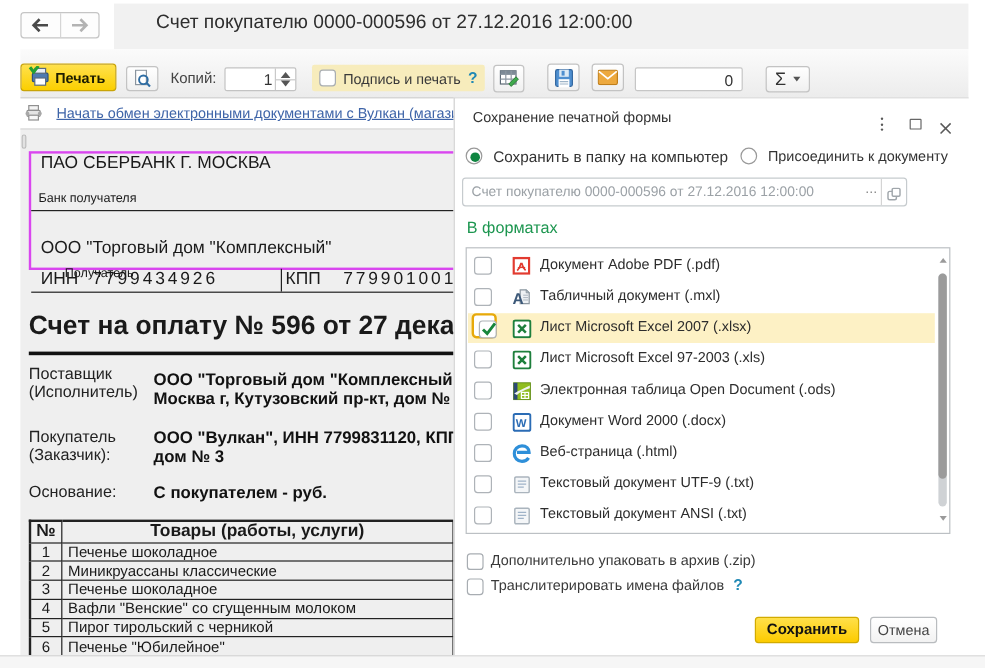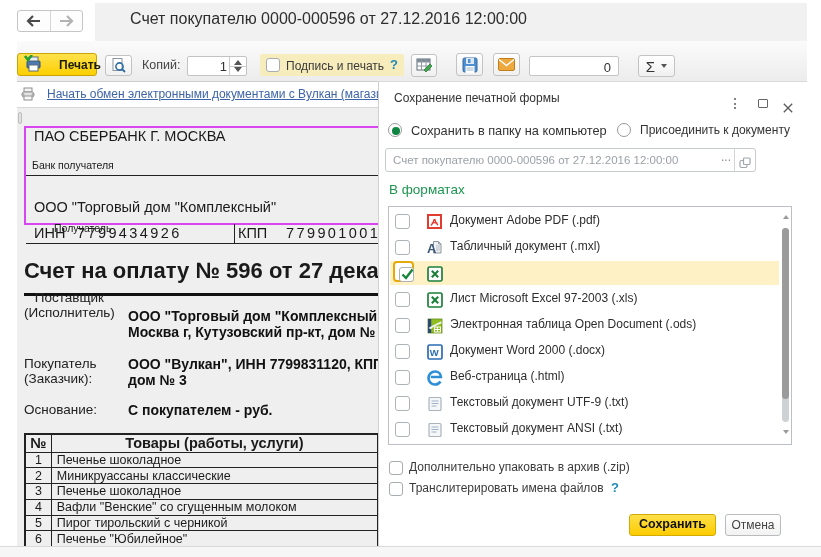--- a/index.html
+++ b/index.html
@@ -16,21 +16,21 @@
 .navbox .nb { flex:1; display:flex; align-items:center; justify-content:center; }
 .navbox .nb:first-child { border-right:1px solid #d5d5d5; }
 
 
 .toolbar { left:17px; top:41px; width:790px; height:41px;
   background:linear-gradient(#fbfbfb,#ececec); border-bottom:1px solid #cccccc; }
 .tbtn { position:absolute; border:1px solid #c3c3c3; border-radius:3px;
   background:linear-gradient(#ffffff,#f0f0f0); display:flex; align-items:center; justify-content:center; }
 .btn-print { left:17px; top:53px; width:80px; height:23px; border:1px solid #c9a408;
   border-radius:3px; background:linear-gradient(#ffe14d,#fbcf00);
-  display:flex; align-items:center; font-weight:bold; font-size:12px; color:#1d1d00;gap:13px; }
+  display:flex; align-items:center; font-weight:bold; font-size:12px; color:#1d1d00; }
 .lbl { position:absolute; font-size:13px; color:#444; white-space:nowrap; }
 .spinner { left:187px; top:56px; width:60px; height:20px; border:1px solid #c3c3c3;
   border-radius:2px; background:#fff; }
 .yellowpanel { left:260px; top:54px; width:144px; height:22px; background:#f7ecbc;
   border-radius:2px; }
 .cbx { position:absolute; width:14px; height:14px; background:#fff;
   border:1px solid #a8adb2; border-radius:3px; }
 .numinput { left:529px; top:56px; width:90px; height:20px; border:1px solid #c6c6c6;
   border-radius:2px; background:#fff; font-size:13px; color:#333; text-align:right;
   padding:2px 7px 0 0; }
@@ -189,21 +189,21 @@
       <div class="doc14" style="left:212px;top:1px;">КПП</div>
       <div class="doc14" style="left:260px;top:1px;letter-spacing:2.4px;">779901001</div>
     </div>
     <div style="position:absolute;left:0;top:68px;width:100%;height:47px;">
       <div class="doc14" style="left:8px;top:3px;">ООО "Торговый дом "Комплексный"</div>
       <div class="doc10" style="left:6px;top:26px;margin-left:22px;">Получатель</div>
     </div>
   </div>
   <div class="d dochead">Счет на оплату № 596 от 27 декабря 2016 г.</div>
   <div class="d thickline"></div>
-  <div class="plabel" style="left:7px;top:182px;text-align:center;">Поставщик<br>(Исполнитель)</div>
+  <div class="plabel" style="left:7px;top:196px;">Поставщик<br>(Исполнитель)</div>
   <div class="pval" style="left:111px;top:200px;">ООО "Торговый дом "Комплексный", ИНН 7705260699,<br>Москва г, Кутузовский пр-кт, дом № 3</div>
   <div class="plabel" style="left:7px;top:248px;">Покупатель<br>(Заказчик):</div>
   <div class="pval" style="left:111px;top:248px;">ООО "Вулкан", ИНН 7799831120, КПП 779901001, 121352,<br>дом № 3</div>
   <div class="plabel" style="left:7px;top:294px;">Основание:</div>
   <div class="pval" style="left:111px;top:294px;">С покупателем - руб.</div>
   <table class="itemstable" style="position:absolute;">
     <tbody>
           <tr style="height:18px;">
             <td class="hd" style="width:32px;border-width:2px 1px 1px 2px;">№</td>
             <td class="hd" style="width:380px;border-width:2px 1px 1px 1px;">Товары (работы, услуги)</td>
@@ -289,20 +289,21 @@
       <div style="position:absolute;left:2.5px;top:0.5px;width:21px;height:21px;border:2px solid #e7a90a;border-radius:4px;background:#fff;"></div>
       <div class="cb" style="left:8.5px;top:6px;">
             <svg width="15" height="13" viewBox="0 0 15 13" style="position:absolute;left:0px;top:0px;">
               <path d="M2.5 6.5 L6 10 L12.5 1.5" stroke="#17863b" stroke-width="2.4" fill="none"></path>
             </svg>
           </div>
           <div class="ic"><svg width="16" height="16" viewBox="0 0 16 16">
               <rect x="1" y="1" width="14" height="14" rx="1.5" fill="#fff" stroke="#1e7f3c" stroke-width="1.7"></rect>
               <path d="M4.8 4.8 L11.2 11.2 M11.2 4.8 L4.8 11.2" stroke="#1e7f3c" stroke-width="2.1"></path>
             </svg></div>
+          <div class="tx">Лист Microsoft Excel 2007 (.xlsx)</div>
         </div>
     <div class="lrow" style="top:79.5px;">
           <div class="cb"></div>
           <div class="ic"><svg width="16" height="16" viewBox="0 0 16 16">
               <rect x="1" y="1" width="14" height="14" rx="1.5" fill="#fff" stroke="#1e7f3c" stroke-width="1.7"></rect>
               <path d="M4.8 4.8 L11.2 11.2 M11.2 4.8 L4.8 11.2" stroke="#1e7f3c" stroke-width="2.1"></path>
             </svg></div>
           <div class="tx">Лист Microsoft Excel 97-2003 (.xls)</div>
         </div>
     <div class="lrow" style="top:105.5px;">

